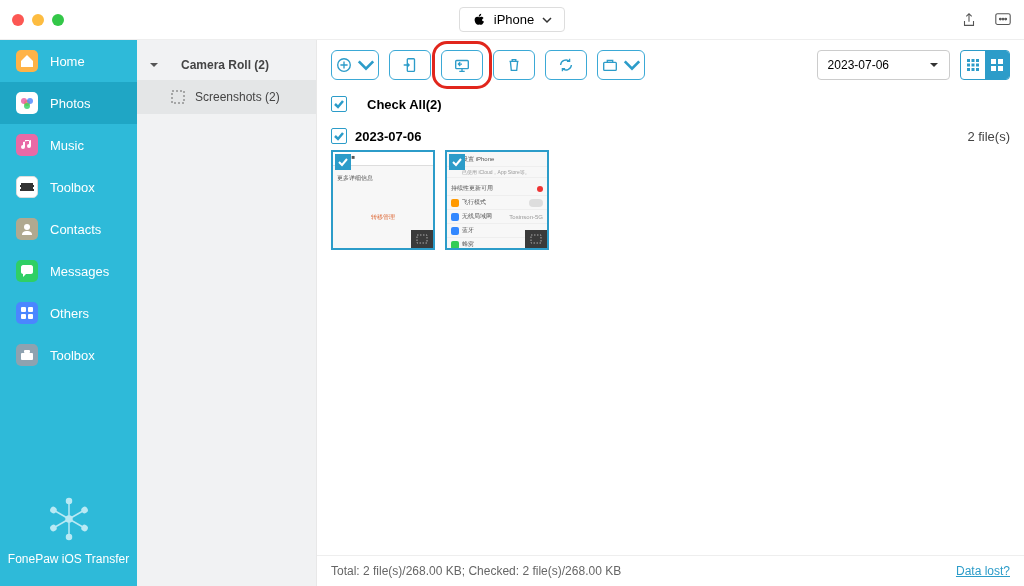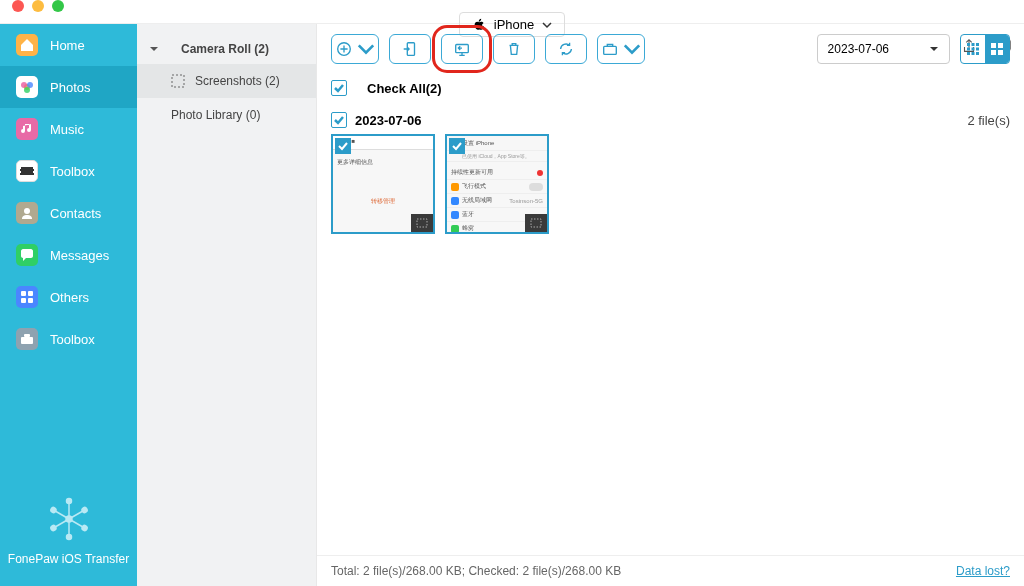--- a/index.html
+++ b/index.html
@@ -1,19 +1,19 @@
 <!DOCTYPE html>
 <html><head>
 <meta charset="utf-8">
 <style>
 * { margin: 0; padding: 0; box-sizing: border-box; font-family: -apple-system, BlinkMacSystemFont, "Segoe UI", sans-serif; }
 body { width: 1024px; height: 586px; background: #fff; overflow: hidden; display: flex; flex-direction: column; }
 
 
-.titlebar { height: 24px; display: flex; align-items: center; padding: 0 12px; border-bottom: 1px solid #eee; flex-direction: column; }
+.titlebar { height: 40px; display: flex; align-items: center; padding: 0 12px; border-bottom: 1px solid #eee; }
 .traffic { display: flex; gap: 8px; margin-right: auto; }
 .traffic span { width: 12px; height: 12px; border-radius: 50%; }
 .traffic .r { background: #fc5753; } .traffic .y { background: #fdbc40; } .traffic .g { background: #33c748; }
 .device-sel { display: flex; align-items: center; gap: 8px; border: 1px solid #ddd; border-radius: 4px; padding: 4px 12px; font-size: 13px; cursor: pointer; }
 .device-sel svg.apple { width: 14px; height: 14px; }
 .titlebar-right { margin-left: auto; display: flex; gap: 16px; }
 .titlebar-right svg { width: 18px; height: 18px; stroke: #555; }
 
 
 .main { flex: 1; display: flex; min-height: 0; }
@@ -226,23 +226,20 @@
           <path d="M1 3l4 4 4-4z"></path>
         </svg>
       <span>Camera Roll (2)</span>
     </div>
     <div class="alb-item sel">
       <svg class="alb-icon" viewBox="0 0 14 14" fill="none" stroke="#666" stroke-width="1" stroke-dasharray="2 2">
           <rect x="1" y="1" width="12" height="12"></rect>
         </svg>
       <span>Screenshots (2)</span>
     </div>
-    <div class="alb-item">
-      <span>Photo Library (0)</span>
-    </div>
   </div>
 
   <div class="content">
     <div class="toolbar">
       <div class="tb-btn add">
         <svg viewBox="0 0 20 20">
             <circle cx="10" cy="10" r="7"></circle>
             <path d="M10 6v8M6 10h8"></path>
           </svg>
         <svg class="chev" viewBox="0 0 10 10" fill="none" stroke="#2c9cc9" stroke-width="1.5">

